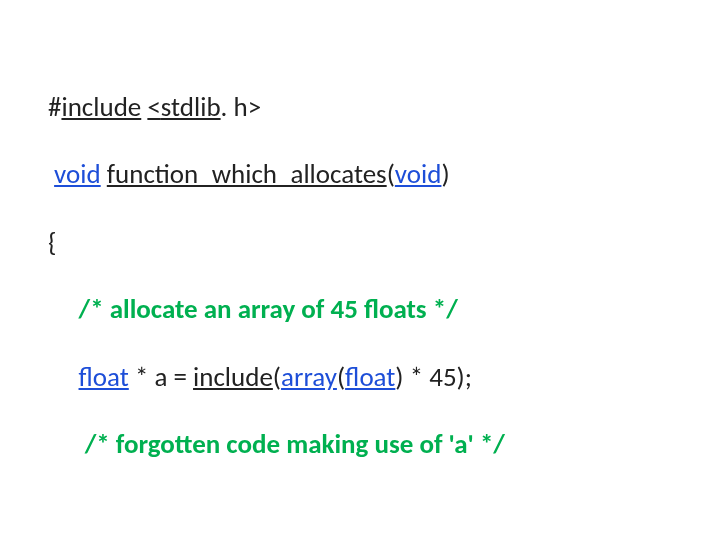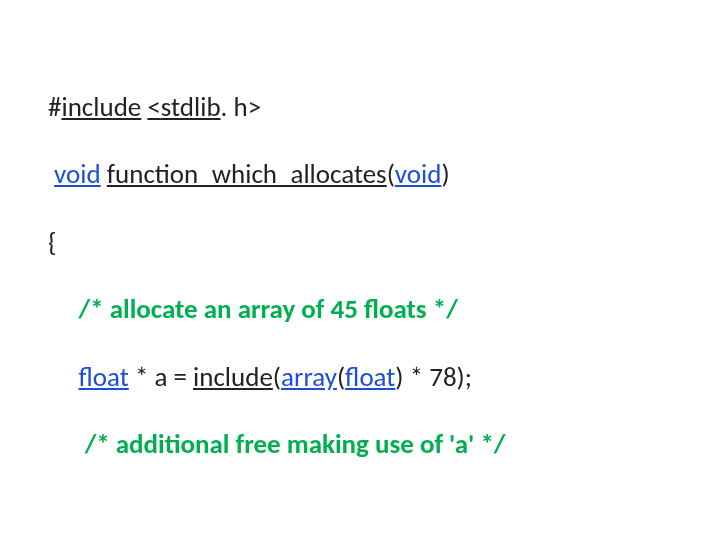--- a/index.html
+++ b/index.html
@@ -32,22 +32,22 @@
 </style>
 </head>
 <body>
 
 <div class="slide">
   <div class="codeblock">
 <span class="cline"><span>#</span><span class="u">include</span><span> </span><span class="u">&lt;</span><span class="u">stdlib</span><span>. </span><span>h</span><span>&gt;</span></span>
 <span class="cline"><span> </span><span class="blue u">void</span><span> </span><span class="u">function_which_allocates</span><span>(</span><span class="blue u">void</span><span>)</span></span>
 <span class="cline">{</span>
 <span class="cline"><span>     </span><span class="bgreen">/* allocate an array of 45 floats */</span></span>
-<span class="cline"><span>     </span><span class="blue u">float</span><span> * a = </span><span class="u">include</span><span>(</span><span class="blue u">array</span><span>(</span><span class="blue u">float</span><span>) * 78);</span></span>
-<span class="cline"><span>      </span><span class="bgreen">/* additional free making use of 'a' */</span></span>
+<span class="cline"><span>     </span><span class="blue u">float</span><span> * a = </span><span class="u">include</span><span>(</span><span class="blue u">array</span><span>(</span><span class="blue u">float</span><span>) * 45);</span></span>
+<span class="cline"><span>      </span><span class="bgreen">/* forgotten code making use of 'a' */</span></span>
 <span class="cline"><span>     </span></span>
 
 
 
 
 
   </div>
 </div>
 
 </body></html>

